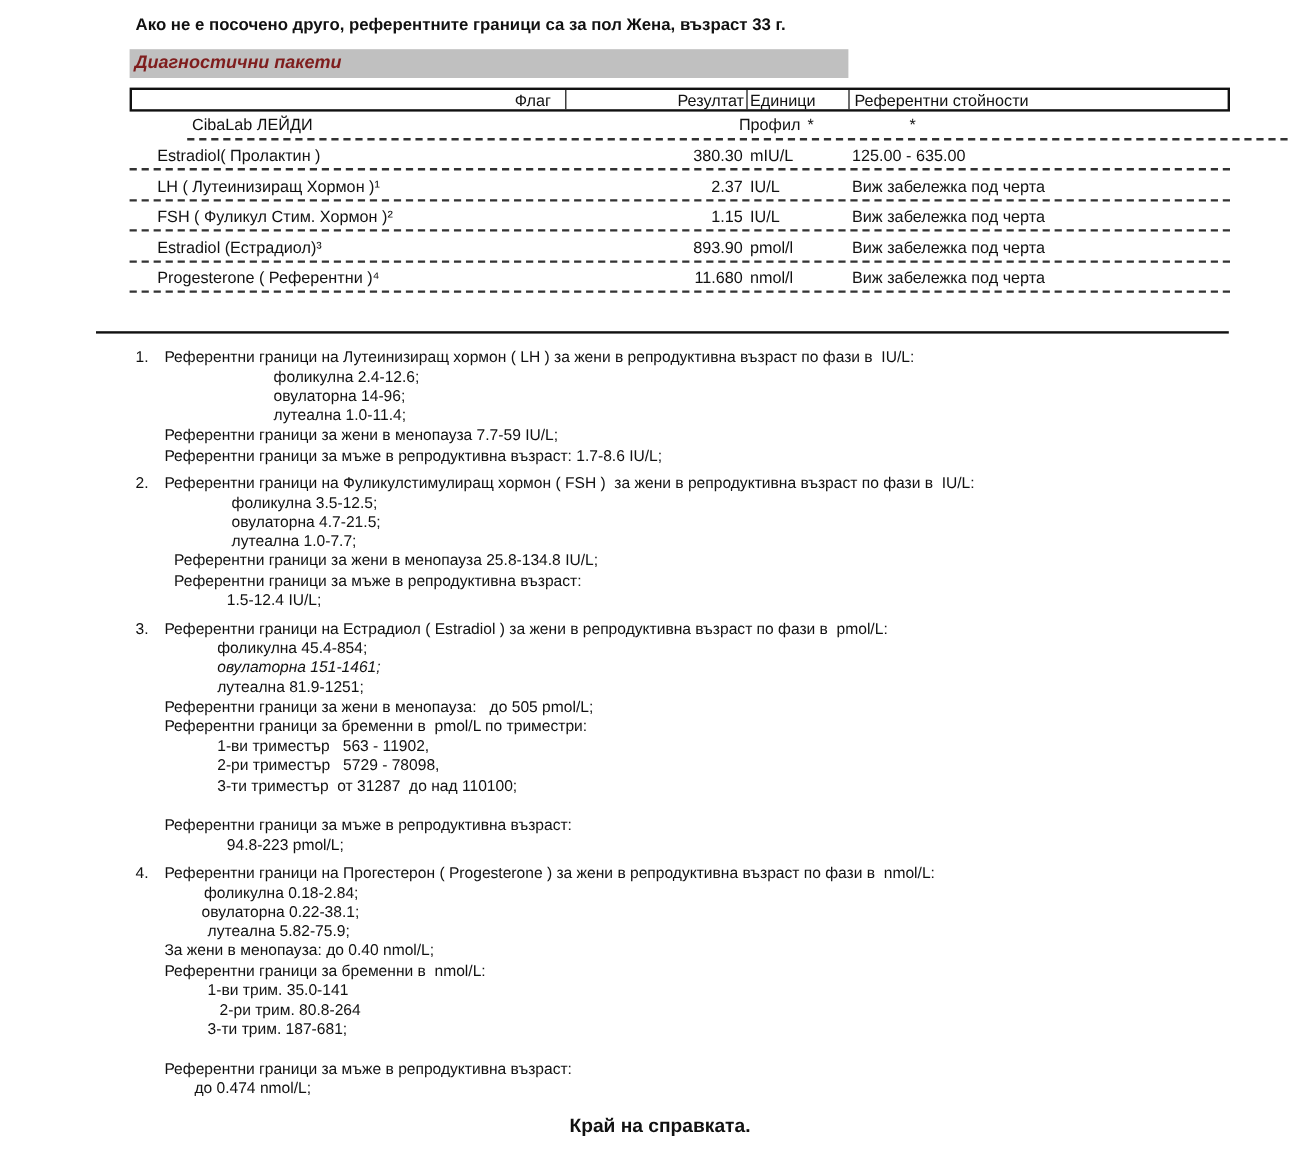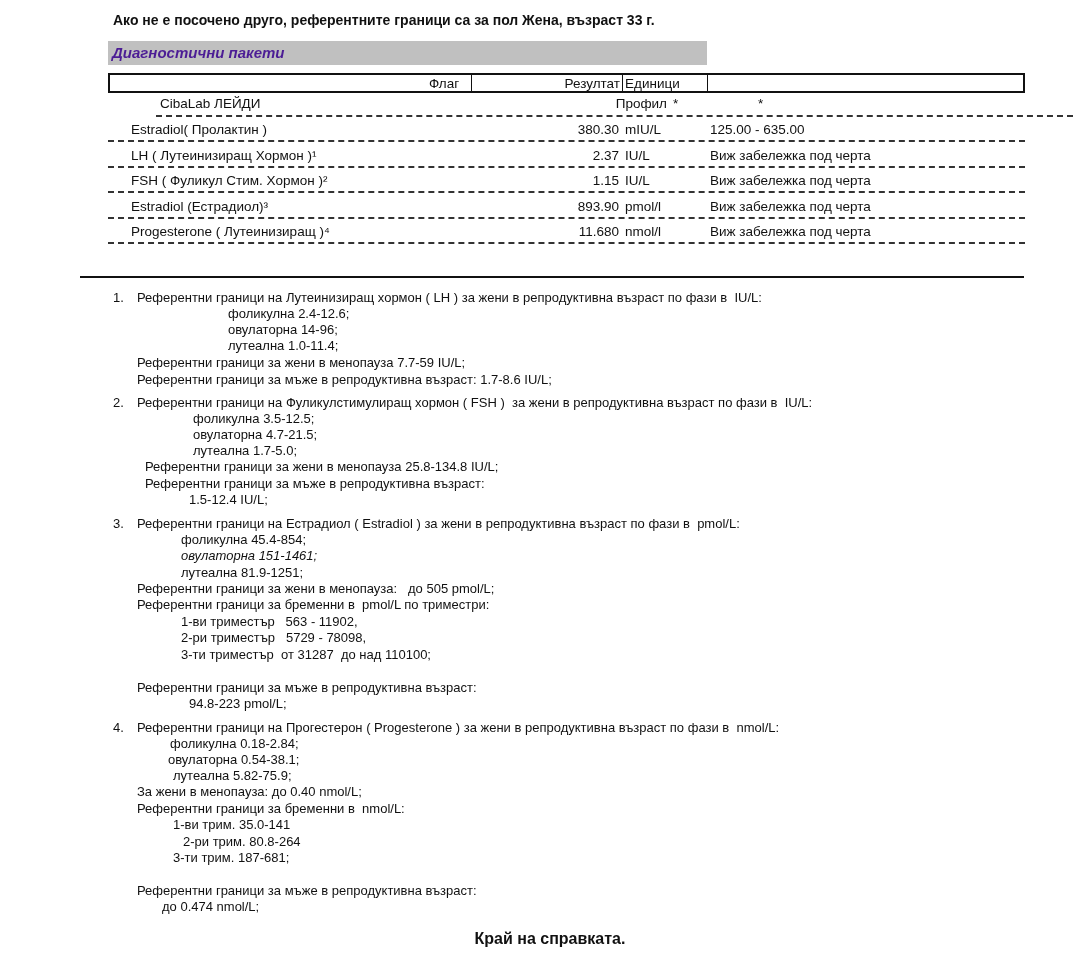--- a/index.html
+++ b/index.html
@@ -9,21 +9,21 @@
   }
   .intro {
     position: absolute; left: 113px; top: 12px;
     font-weight: bold; font-size: 14px; color: #111;
   }
   .section-bar {
     position: absolute; left: 108px; top: 41px; width: 599px; height: 24px;
     background: #c0c0c0;
   }
   .section-bar span {
-    position: absolute; left: 4px; top: 3px; color: #4c1d95;
+    position: absolute; left: 4px; top: 3px; color: #7f1d1d;
     font-weight: bold; font-style: italic; font-size: 15px;
   }
   .thead {
     position: absolute; left: 108px; top: 73px; width: 917px; height: 20px;
     border: 2px solid #111; box-sizing: border-box;
   }
   .th {
     position: absolute; top: 0; height: 16px; line-height: 18px; font-size: 13.5px;
     border-right: 1px solid #111; box-sizing: border-box; white-space: nowrap;
   }
@@ -53,20 +53,21 @@
 <div class="intro">Ако не е посочено друго, референтните граници са за  пол Жена, възраст 33 г.</div>
 
 <div class="section-bar">
   <span>Диагностични пакети</span>
 </div>
 
 <div class="thead">
   <div class="th" style="left:313px;width:49px;padding-left:6px;">Флаг</div>
   <div class="th right" style="left:362px;width:151px;padding-right:2px;">Резултат</div>
   <div class="th" style="left:513px;width:85px;padding-left:2px;">Единици</div>
+  <div class="th last" style="left:598px;width:315px;padding-left:4px;">Референтни стойности</div>
 </div>
 
 <div class="row dashed" style="top:93px;margin-left:48px;">
   <div class="cell" style="left:4px;top:3px;">CibaLab ЛЕЙДИ</div>
   <div class="cell right" style="left:362px;width:149px;top:3px;">Профил</div>
   <div class="cell" style="left:517px;top:3px;">*</div>
   <div class="cell" style="left:602px;top:3px;">*</div>
 </div>
 
 <div class="row dashed" style="top:118px;">
@@ -91,21 +92,21 @@
 </div>
 
 <div class="row dashed" style="top:195px;">
   <div class="cell" style="left:23px;">Estradiol (Естрадиол)³</div>
   <div class="cell right" style="left:362px;width:149px;">893.90</div>
   <div class="cell" style="left:517px;">pmol/l</div>
   <div class="cell" style="left:602px;">Виж забележка под черта</div>
 </div>
 
 <div class="row dashed" style="top:220px;">
-  <div class="cell" style="left:23px;">Progesterone ( Лутеинизиращ )⁴</div>
+  <div class="cell" style="left:23px;">Progesterone ( Референтни )⁴</div>
   <div class="cell right" style="left:362px;width:149px;">11.680</div>
   <div class="cell" style="left:517px;">nmol/l</div>
   <div class="cell" style="left:602px;">Виж забележка под черта</div>
 </div>
 
 <div class="divider"></div>
 
 <div class="notes">
 
   <div>
@@ -116,21 +117,21 @@
     <div class="line" style="left:228px;top:338px;">лутеална 1.0-11.4;</div>
     <div class="line" style="left:137px;top:355px;">Референтни граници за жени в менопауза 7.7-59 IU/L;</div>
     <div class="line" style="left:137px;top:372px;">Референтни граници за мъже в репродуктивна възраст: 1.7-8.6 IU/L;</div>
   </div>
 
   <div>
     <div class="line" style="left:113px;top:395px;">2.</div>
     <div class="line" style="left:137px;top:395px;">Референтни граници на Фуликулстимулиращ хормон ( FSH )  за жени в репродуктивна възраст по фази в  IU/L:</div>
     <div class="line" style="left:193px;top:411px;">фоликулна 3.5-12.5;</div>
     <div class="line" style="left:193px;top:427px;">овулаторна 4.7-21.5;</div>
-    <div class="line" style="left:193px;top:443px;">лутеална 1.7-5.0;</div>
+    <div class="line" style="left:193px;top:443px;">лутеална 1.0-7.7;</div>
     <div class="line" style="left:145px;top:459px;">Референтни граници за жени в менопауза 25.8-134.8 IU/L;</div>
     <div class="line" style="left:145px;top:476px;">Референтни граници за мъже в репродуктивна възраст:</div>
     <div class="line" style="left:189px;top:492px;">1.5-12.4 IU/L;</div>
   </div>
 
   <div>
     <div class="line" style="left:113px;top:516px;">3.</div>
     <div class="line" style="left:137px;top:516px;">Референтни граници на Естрадиол ( Estradiol ) за жени в репродуктивна възраст по фази в  pmol/L:</div>
     <div class="line" style="left:181px;top:532px;">фоликулна 45.4-854;</div>
     <div class="line" style="left:181px;top:548px;font-style:italic;">овулаторна 151-1461;</div>
@@ -141,21 +142,21 @@
     <div class="line" style="left:181px;top:630px;">2-ри триместър   5729 - 78098,</div>
     <div class="line" style="left:181px;top:647px;">3-ти триместър  от 31287  до над 110100;</div>
     <div class="line" style="left:137px;top:680px;">Референтни граници за мъже в репродуктивна възраст:</div>
     <div class="line" style="left:189px;top:696px;">94.8-223 pmol/L;</div>
   </div>
 
   <div>
     <div class="line" style="left:113px;top:720px;">4.</div>
     <div class="line" style="left:137px;top:720px;">Референтни граници на Прогестерон ( Progesterone ) за жени в репродуктивна възраст по фази в  nmol/L:</div>
     <div class="line" style="left:170px;top:736px;">фоликулна 0.18-2.84;</div>
-    <div class="line" style="left:168px;top:752px;">овулаторна 0.54-38.1;</div>
+    <div class="line" style="left:168px;top:752px;">овулаторна 0.22-38.1;</div>
     <div class="line" style="left:173px;top:768px;">лутеална 5.82-75.9;</div>
     <div class="line" style="left:137px;top:784px;">За жени в менопауза: до 0.40 nmol/L;</div>
     <div class="line" style="left:137px;top:801px;">Референтни граници за бременни в  nmol/L:</div>
     <div class="line" style="left:173px;top:817px;">1-ви трим. 35.0-141</div>
     <div class="line" style="left:183px;top:834px;text-align:right;">2-ри трим. 80.8-264</div>
     <div class="line" style="left:173px;top:850px;">3-ти трим. 187-681;</div>
     <div class="line" style="left:137px;top:883px;">Референтни граници за мъже в репродуктивна възраст:</div>
     <div class="line" style="left:162px;top:899px;">до 0.474 nmol/L;</div>
   </div>
 </div>

